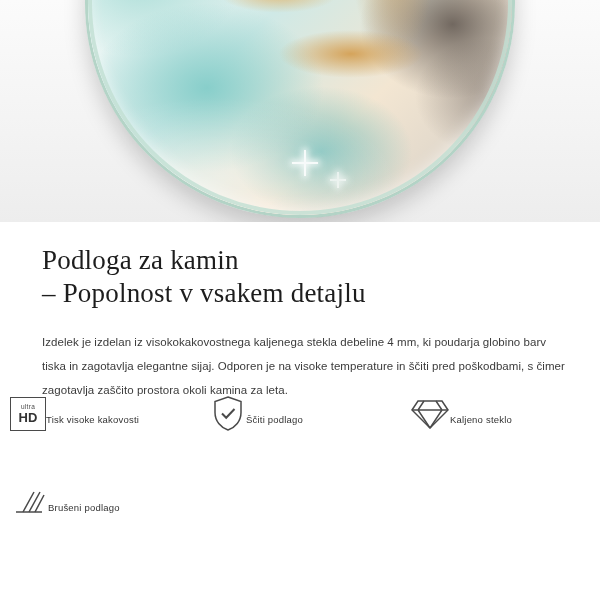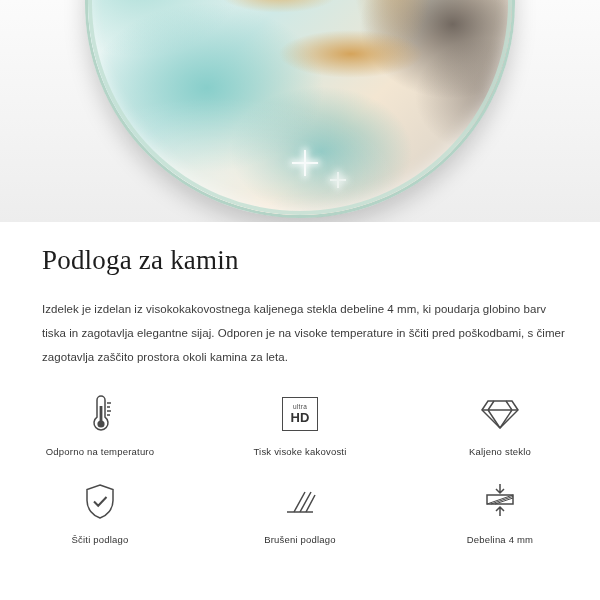--- a/index.html
+++ b/index.html
@@ -140,21 +140,20 @@
     width: 600px;
     display: grid;
     grid-template-columns: repeat(3, 1fr);
     grid-template-rows: 88px 88px;
     align-items: start;
     justify-items: center;
   }
   .feature {
     width: 180px;
     display: flex;
-    flex-direction: column;
     align-items: center;
   }
   .feature-icon {
     height: 44px;
     display: flex;
     align-items: center;
     justify-content: center;
     color: #4a4a4a;
   }
   .feature-label {
@@ -196,83 +195,62 @@
     <div class="plate-gloss"></div>
     <div class="plate-rim"></div>
   </div>
   <div class="sparkle s1"></div>
   <div class="sparkle s2"></div>
 </div>
 
 <div class="content">
   <h1 class="headline">
     <span>Podloga za kamin</span>
+    <span class="line2">– Popolnost v vsakem detajlu</span>
   </h1>
   <p class="paragraph">Izdelek je izdelan iz visokokakovostnega kaljenega stekla debeline 4 mm, ki poudarja globino barv tiska in zagotavlja elegantne sijaj. Odporen je na visoke temperature in ščiti pred poškodbami, s čimer zagotavlja zaščito prostora okoli kamina za leta.</p>
 </div>
 
 <div class="features">
 
-  <div class="feature">
-    <div class="feature-icon">
-      <svg width="34" height="40" viewBox="0 0 34 40" fill="none" stroke="#4a4a4a" stroke-width="1.5">
-        <path d="M14 6a4 4 0 0 1 8 0v17.2a7 7 0 1 1-8 0V6z"></path>
-        <circle cx="18" cy="30" r="3.6" fill="#4a4a4a" stroke="none"></circle>
-        <rect x="16.6" y="12" width="2.8" height="16" fill="#4a4a4a" stroke="none"></rect>
-        <path d="M24 9h4M24 13h3M24 17h4M24 21h3"></path>
-      </svg>
-    </div>
-    <div class="feature-label">Odporno na temperaturo</div>
-  </div>
 
   <div class="feature">
     <div class="feature-icon">
       <div class="hd-box">
         <span class="ultra">ultra</span>
         <span class="hd">HD</span>
       </div>
     </div>
     <div class="feature-label">Tisk visoke kakovosti</div>
   </div>
 
   <div class="feature">
     <div class="feature-icon">
+      <svg width="36" height="40" viewBox="0 0 36 40" fill="none" stroke="#4a4a4a" stroke-width="1.5">
+        <path d="M18 3l13 4.5v11c0 8.5-5.6 14.8-13 17.5C10.6 33.3 5 27 5 18.5v-11L18 3z"></path>
+        <path d="M12 19.5l4.2 4.3L24.5 15" stroke-width="2"></path>
+      </svg>
+    </div>
+    <div class="feature-label">Ščiti podlago</div>
+  </div>
+
+  <div class="feature">
+    <div class="feature-icon">
       <svg width="40" height="34" viewBox="0 0 40 34" fill="none" stroke="#4a4a4a" stroke-width="1.5">
         <path d="M8 4h24l6 9-18 18L2 13 8 4z"></path>
         <path d="M2 13h36M14 4l-6 9 12 18M26 4l6 9-12 18"></path>
       </svg>
     </div>
     <div class="feature-label">Kaljeno steklo</div>
   </div>
 
   <div class="feature">
     <div class="feature-icon">
-      <svg width="36" height="40" viewBox="0 0 36 40" fill="none" stroke="#4a4a4a" stroke-width="1.5">
-        <path d="M18 3l13 4.5v11c0 8.5-5.6 14.8-13 17.5C10.6 33.3 5 27 5 18.5v-11L18 3z"></path>
-        <path d="M12 19.5l4.2 4.3L24.5 15" stroke-width="2"></path>
-      </svg>
-    </div>
-    <div class="feature-label">Ščiti podlago</div>
-  </div>
-
-  <div class="feature">
-    <div class="feature-icon">
       <svg width="38" height="34" viewBox="0 0 38 34" fill="none" stroke="#4a4a4a" stroke-width="1.5">
         <path d="M6 27h26"></path>
         <path d="M13 27L24 7M19 27L30 7M25 27L34 10"></path>
       </svg>
     </div>
     <div class="feature-label">Brušeni podlago</div>
   </div>
 
-  <div class="feature">
-    <div class="feature-icon">
-      <svg width="36" height="40" viewBox="0 0 36 40" fill="none" stroke="#4a4a4a" stroke-width="1.5">
-        <path d="M18 2v8M14 7l4 4 4-4"></path>
-        <rect x="5" y="13" width="26" height="9"></rect>
-        <path d="M5 22l26-9M9 22l22-7.6M13 22l18-6" stroke-width="1"></path>
-        <path d="M18 34v-8M14 29l4-4 4 4"></path>
-      </svg>
-    </div>
-    <div class="feature-label">Debelina 4 mm</div>
-  </div>
 
 </div>
 
 </body></html>

